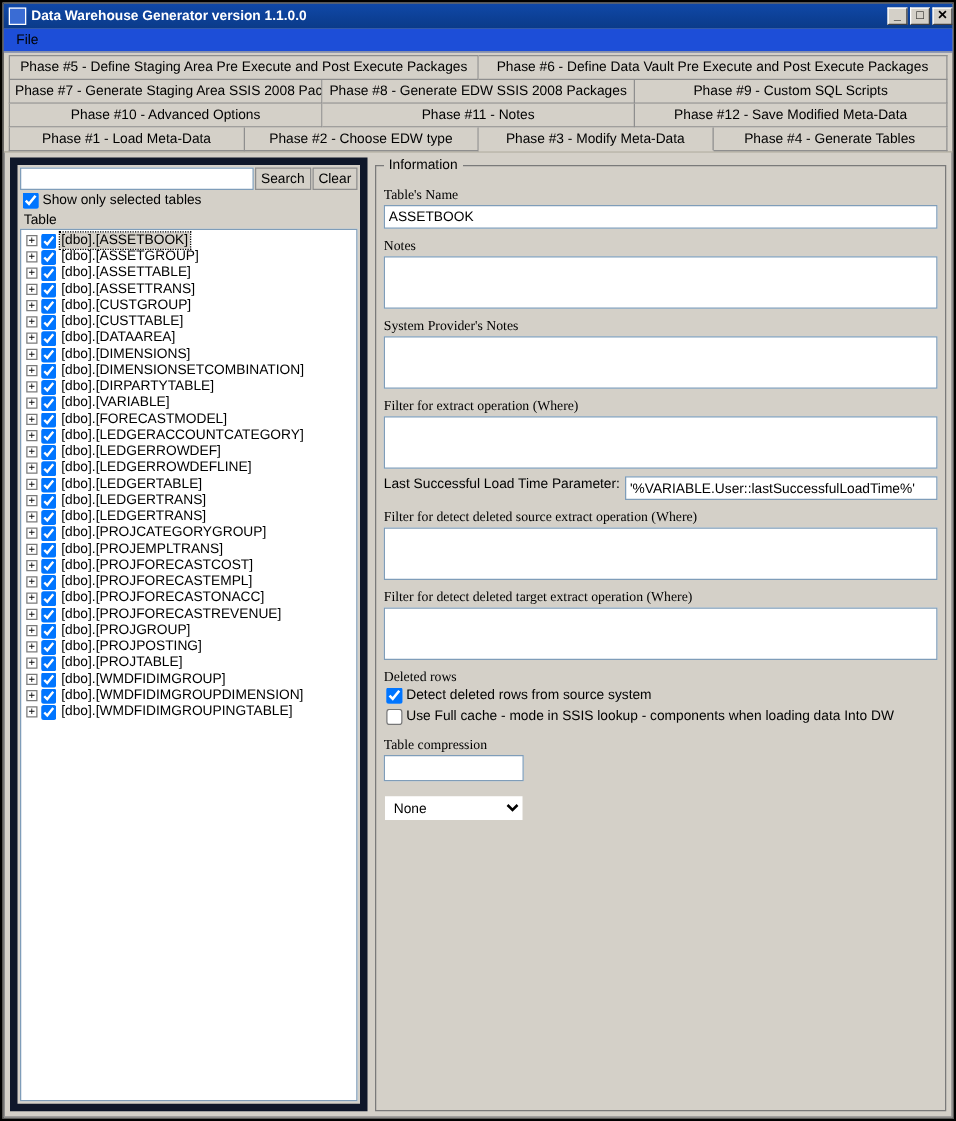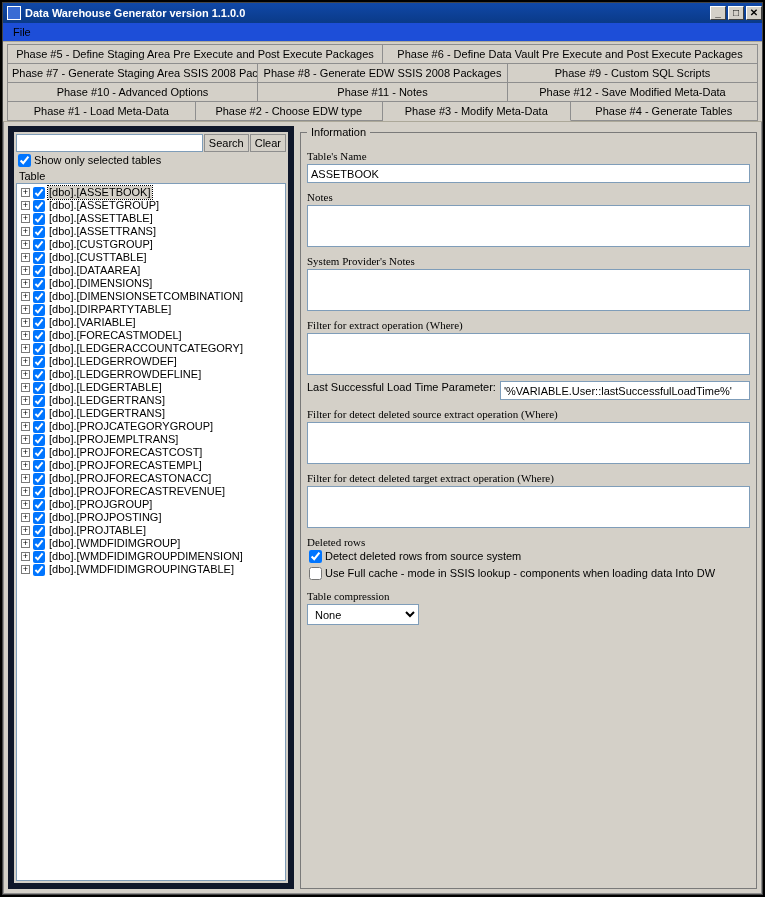--- a/index.html
+++ b/index.html
@@ -219,20 +219,21 @@
     background: #fff;
     height: 21px;
   }
   .select-wrap select {
     border: none;
     background: #fff;
     font: inherit;
     height: 100%;
     width: 110px;
     padding-left: 3px;
+    margin-top: 32px;
   }
 </style>
 </head>
 <body>
 
 <div class="window">
 
   <div class="titlebar">
     <div class="titlebar-icon"></div>
     <span class="title-text">Data Warehouse Generator version 1.1.0.0</span>

